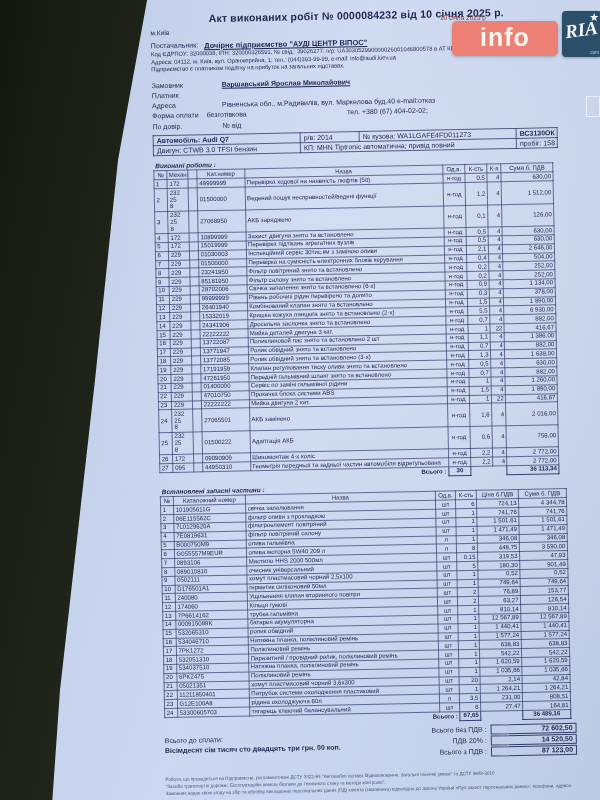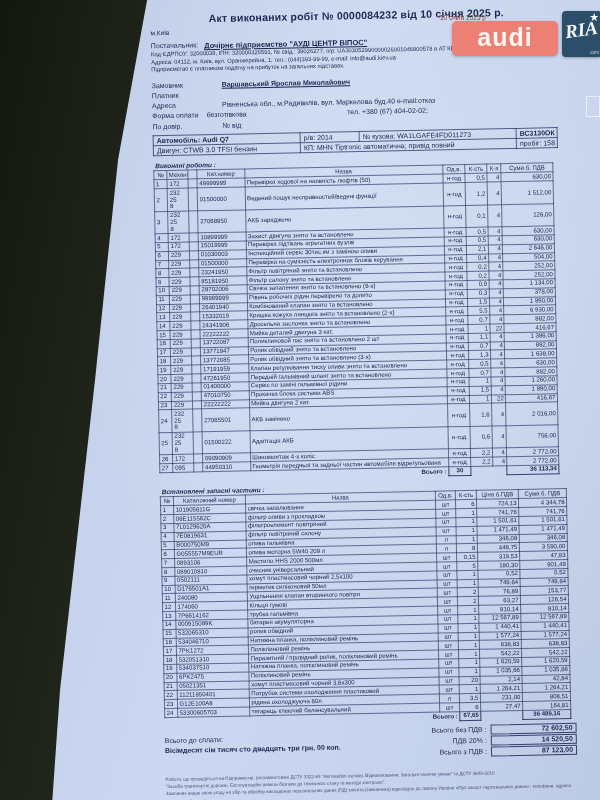--- a/index.html
+++ b/index.html
@@ -71,21 +71,21 @@
 </style>
 </head>
 <body>
 
 <div class="paper"></div>
 
 <div class="datestamp">10 січня 2025 р</div>
 
 <div class="wm">
   <div class="wm-auto">
-    <span>audi</span>
+    <span>info</span>
   </div>
   <div class="wm-ria">
     <span class="star">★</span>
     <span class="ria">RIA</span>
     <span class="com">.com</span>
   </div>
 </div>
 
 <div class="corner-box"></div>
 

